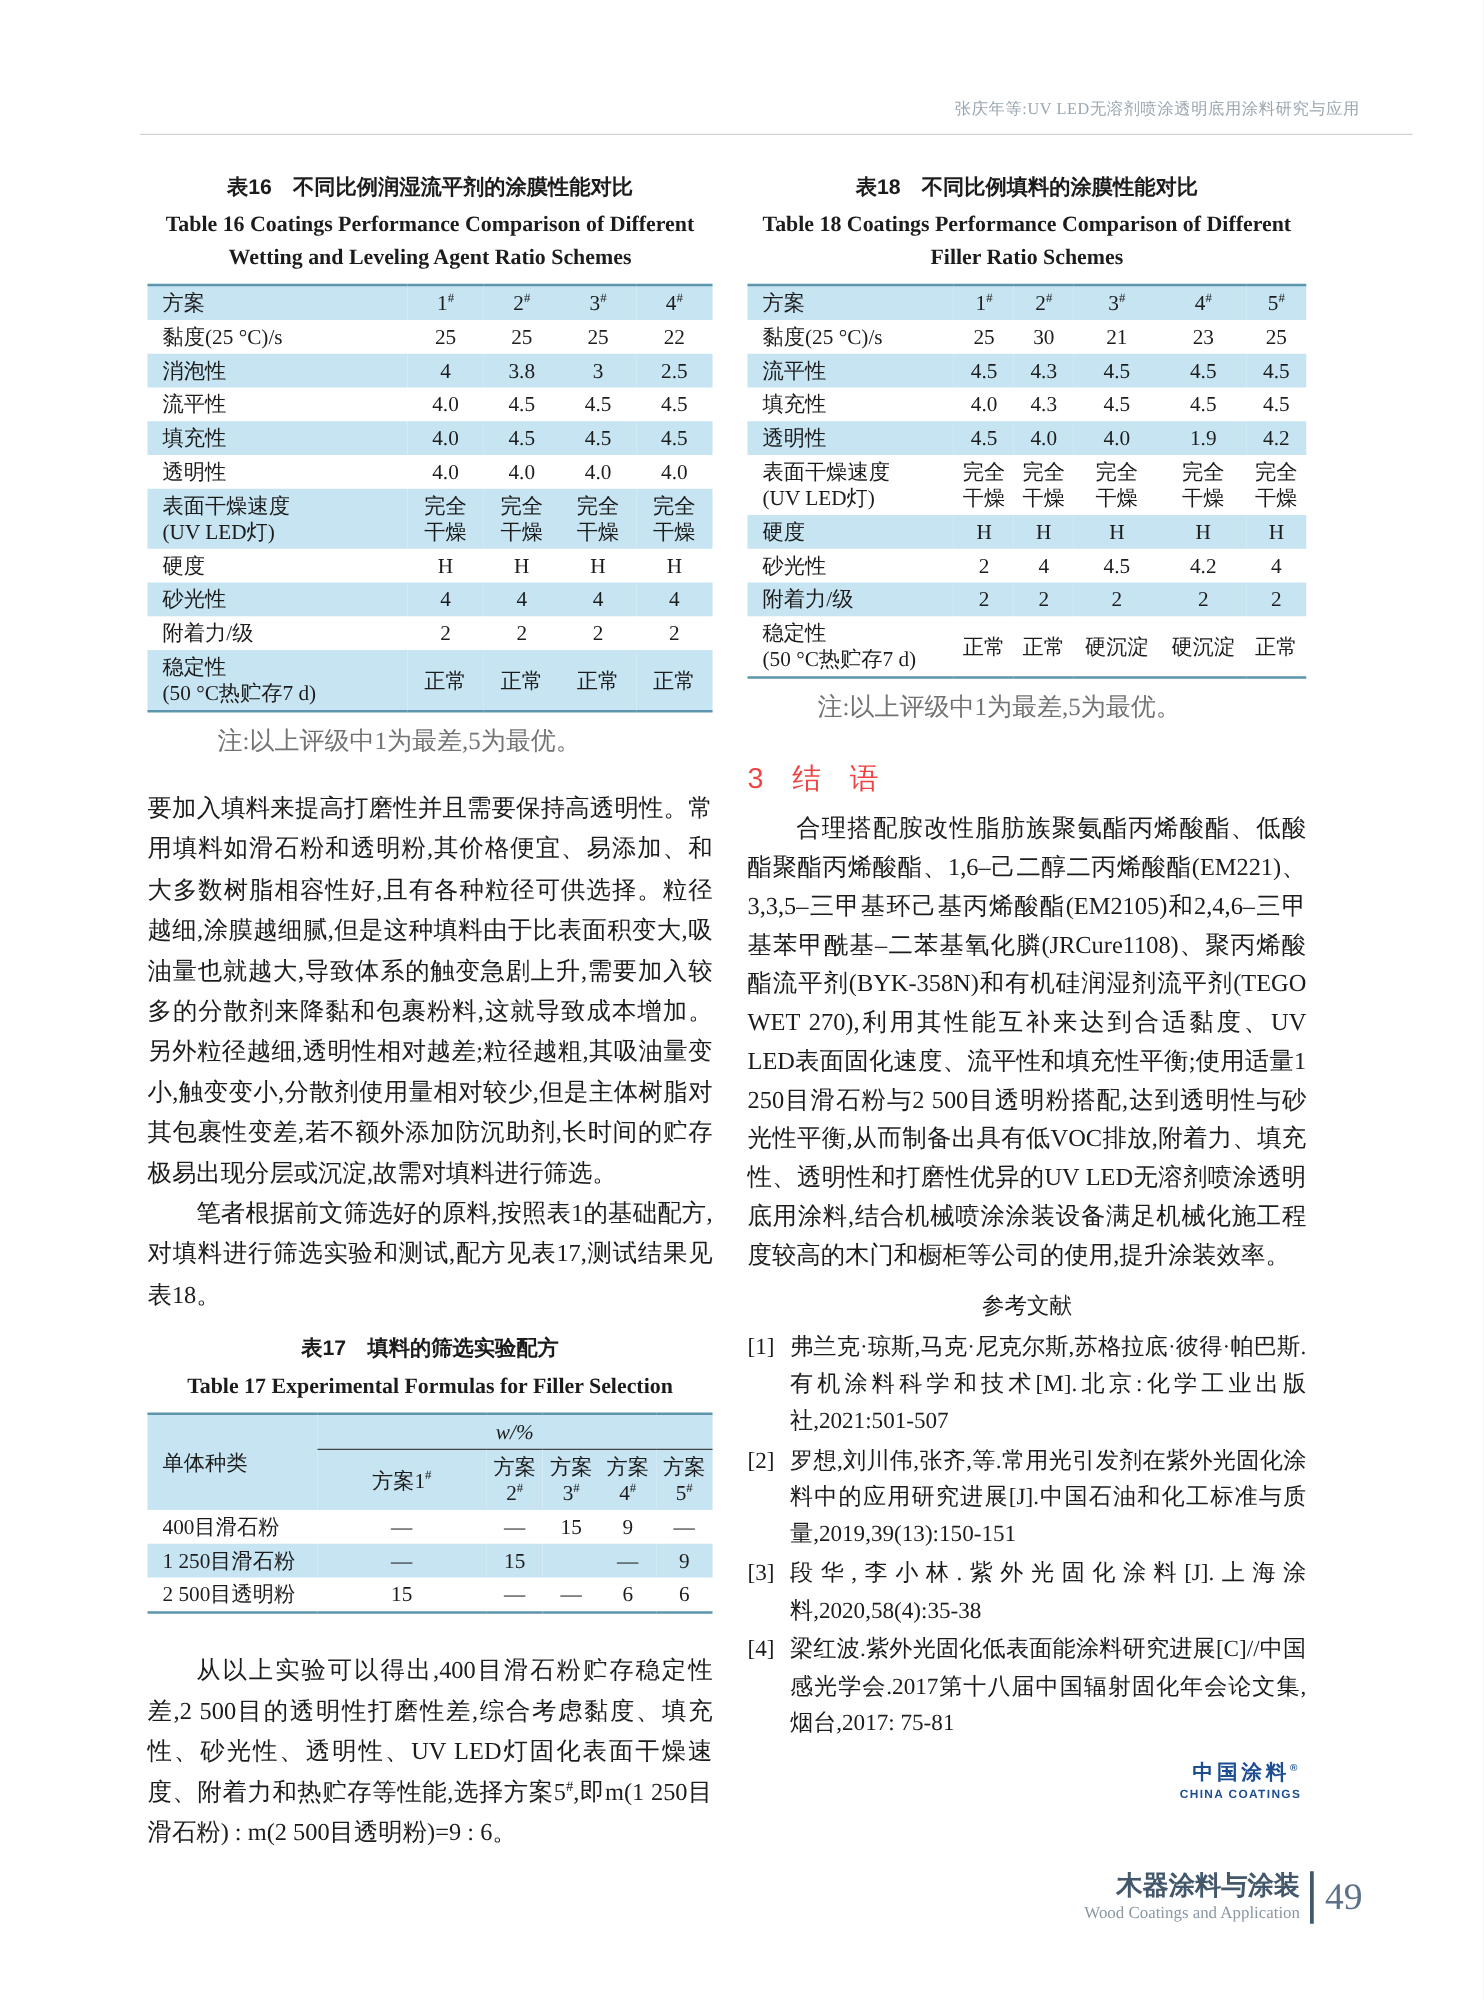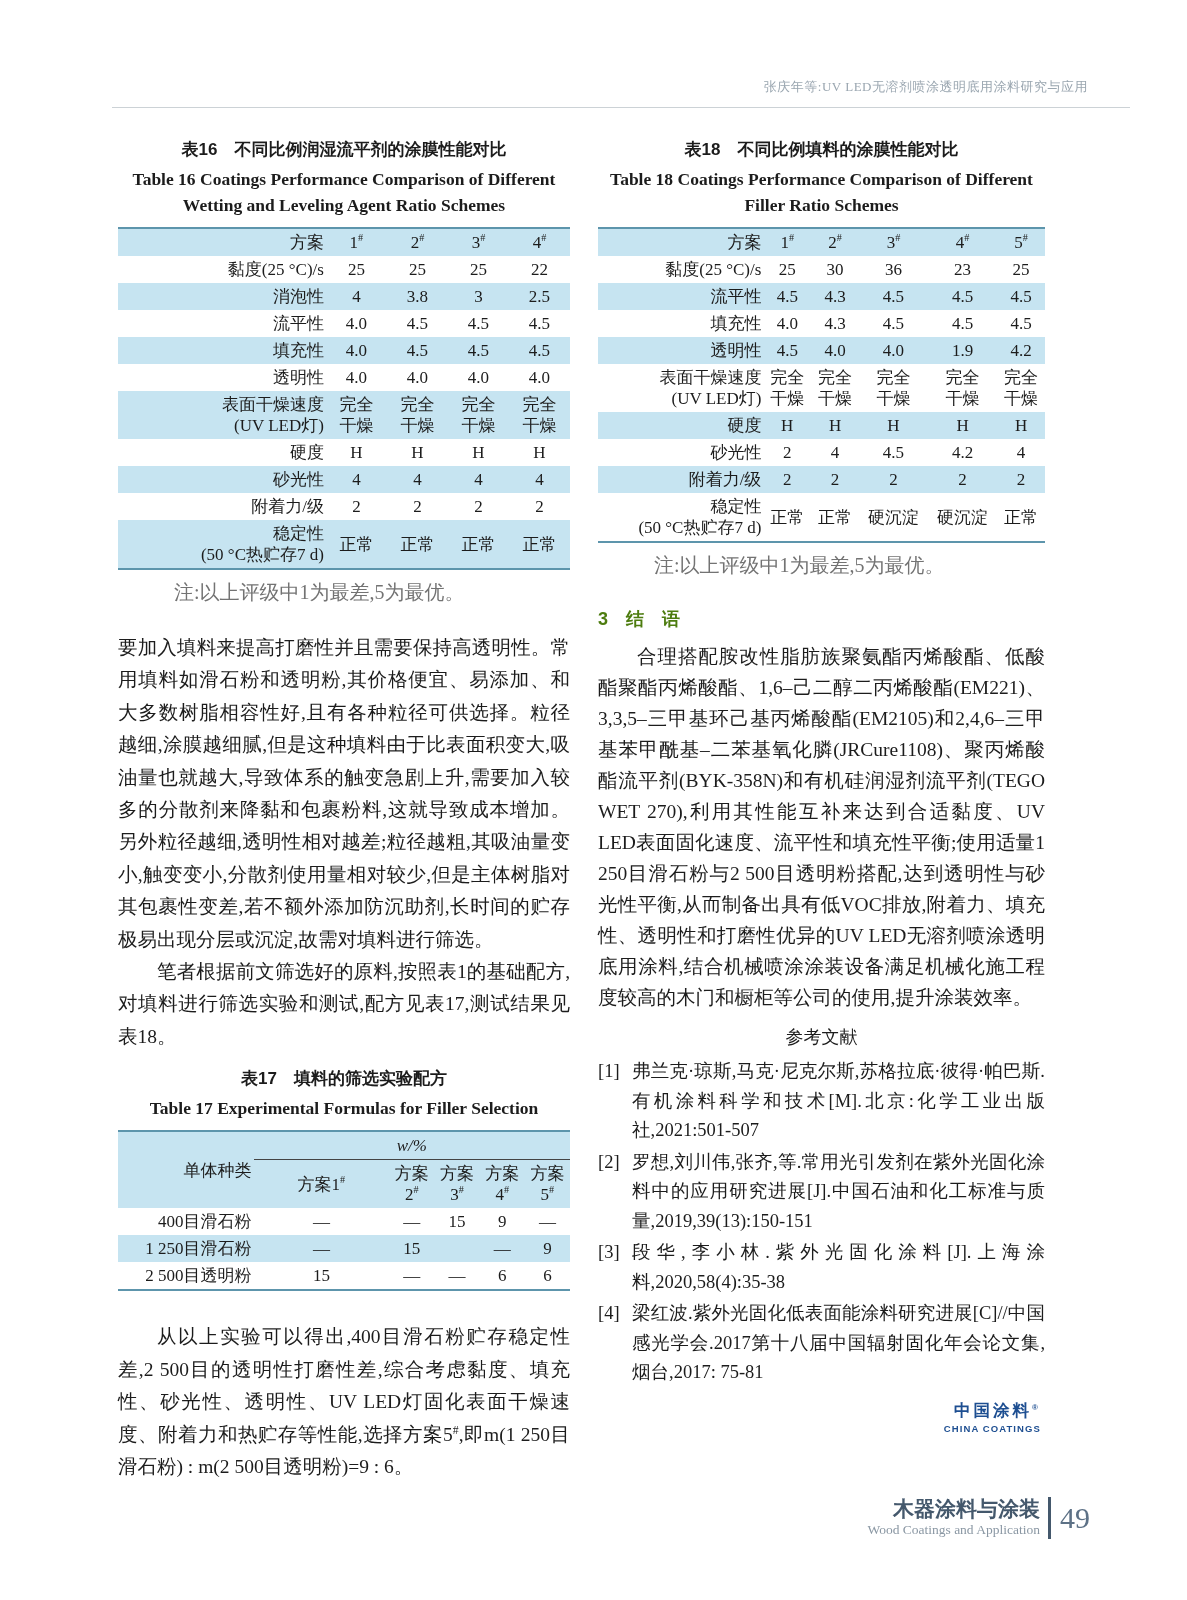--- a/index.html
+++ b/index.html
@@ -20,41 +20,41 @@
   .tbl-title-zh{font-family:"Liberation Sans",sans-serif;font-weight:bold;font-size:17px;
                 text-align:center;margin:6px 0 5px;}
   .tbl-title-en{font-family:"Liberation Serif",serif;font-weight:bold;font-size:17.5px;
                 text-align:center;line-height:26px;margin:0 0 9px;}
 
   
   table.ptable{width:100%;border-collapse:collapse;border-top:2px solid #5d95ac;
                border-bottom:2px solid #5d95ac;font-size:17px;}
   table.ptable td{padding:3px 2px;text-align:center;vertical-align:middle;
                   white-space:pre-line;line-height:21px;}
-  table.ptable td.lbl{text-align:right;padding-left:12px;}
+  table.ptable td.lbl{text-align:left;padding-left:12px;}
   table.ptable tr.shaded td{background:#c6e4f1;}
   table.t16 td:first-child{width:46%;}
   table.t18 td:first-child{width:37%;}
   table.t17 td:first-child{width:30%;}
   td.group-head{font-style:italic;border-bottom:1px solid #444;}
   sup{font-size:.6em;vertical-align:super;line-height:0;}
 
   .tbl-note{color:#737373;font-size:20px;margin:9px 0 0;padding-left:56px;}
 
   
   .para{font-size:19.5px;line-height:32.4px;text-align:justify;margin:0;
         text-justify:inter-ideograph;}
   .para.indent{text-indent:2em;}
   .mt-big{margin-top:26px;}
   .mt-med{margin-top:14px;}
   .mt-p3{margin-top:30px;}
 
   
-  .sec-heading{font-family:"Liberation Sans",sans-serif;font-weight:bold;font-size:18px;
-               color:#4d7c0f;margin:28px 0 10px;}
+  .sec-heading{font-family:"Liberation Sans",sans-serif;font-weight:normal;font-size:23px;
+               color:#ef4444;margin:28px 0 10px;}
   .para-right{font-size:19.5px;line-height:31px;text-align:justify;margin:0;text-indent:2em;}
 
   
   .ref-heading{font-family:"Liberation Sans",sans-serif;font-weight:normal;font-size:18px;
                text-align:center;margin:12px 0 8px;}
   .ref{position:relative;padding-left:34px;font-size:18.5px;line-height:29.5px;
        text-align:justify;margin:0 0 2px;}
   .ref .tag{position:absolute;left:0;top:0;}
 
   
@@ -239,21 +239,21 @@
             <td class="">1<sup>#</sup></td>
             <td class="">2<sup>#</sup></td>
             <td class="">3<sup>#</sup></td>
             <td class="">4<sup>#</sup></td>
             <td class="">5<sup>#</sup></td>
           </tr>
           <tr class="">
             <td class="lbl">黏度(25 °C)/s</td>
             <td class="">25</td>
             <td class="">30</td>
-            <td class="">36</td>
+            <td class="">21</td>
             <td class="">23</td>
             <td class="">25</td>
           </tr>
           <tr class="shaded">
             <td class="lbl">流平性</td>
             <td class="">4.5</td>
             <td class="">4.3</td>
             <td class="">4.5</td>
             <td class="">4.5</td>
             <td class="">4.5</td>

